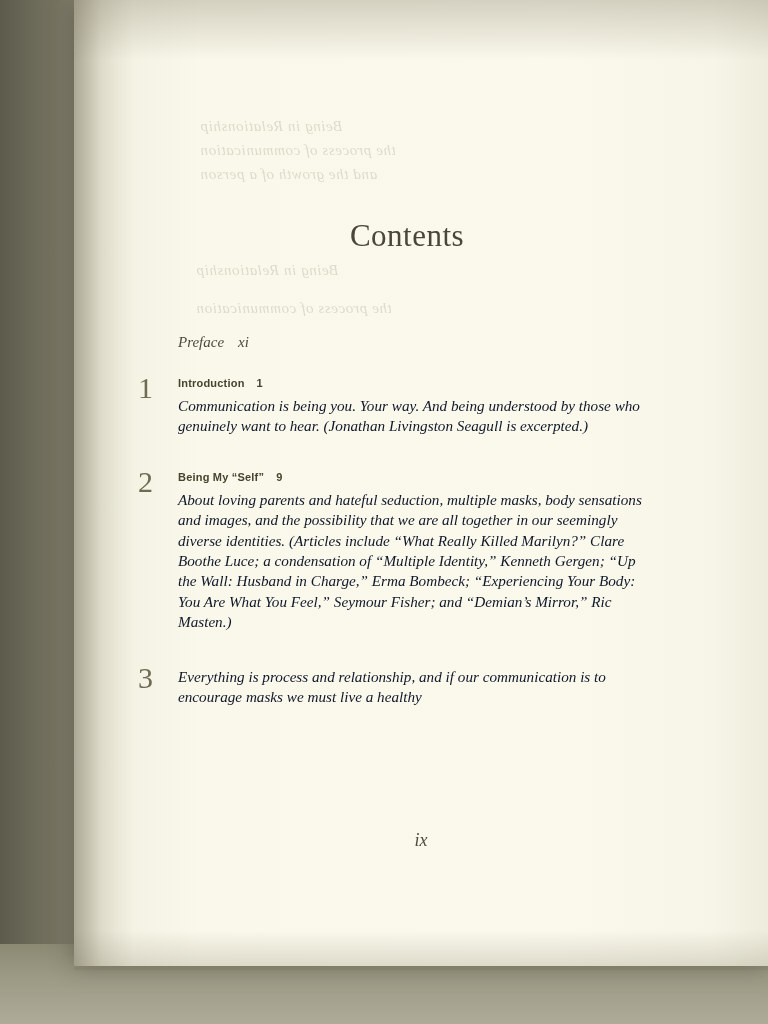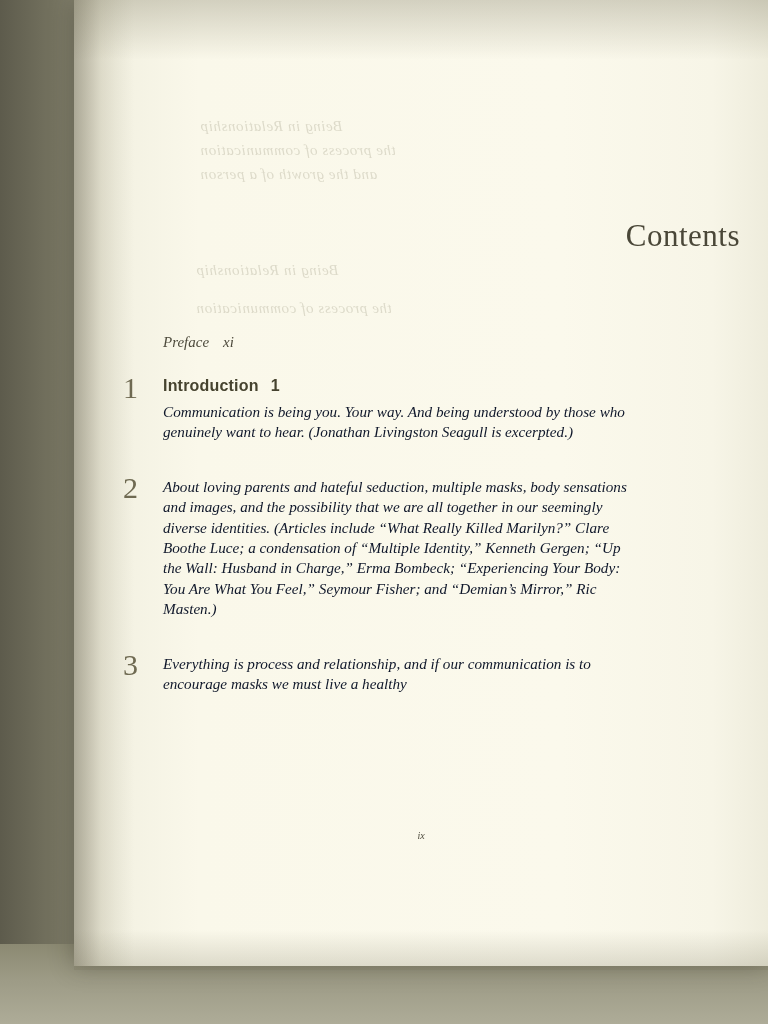--- a/index.html
+++ b/index.html
@@ -85,29 +85,29 @@
     left: 74px;
     top: 0;
     width: 694px;
     height: 966px;
   }
   .contents-title {
     position: absolute;
     left: 0;
     top: 218px;
     width: 666px;
-    text-align: right;
+    text-align: center;
     font-size: 31px;
     color: #4a4738;
     letter-spacing: 0.5px;
     font-family: "Liberation Serif", serif;
   }
   .toc {
     position: absolute;
-    left: 85px;
+    left: 100px;
     top: 334px;
     width: 540px;
   }
   .preface-line {
     font-style: italic;
     font-size: 15px;
     color: #4d4a3c;
     margin-left: 4px;
   }
   .preface-line .pg {
@@ -123,42 +123,42 @@
     position: absolute;
     left: -36px;
     top: -6px;
     font-size: 30px;
     color: #6f6a52;
     font-family: "Liberation Serif", serif;
   }
   .entry .head {
     font-family: "Liberation Sans", sans-serif;
     font-weight: bold;
-    font-size: 16px;
+    font-size: 11px;
     color: #46432f;
     letter-spacing: 0.2px;
   }
   .entry .head .pg {
     margin-left: 12px;
   }
   .entry .desc {
     margin-top: 7px;
     font-style: italic;
     font-size: 15.2px;
     line-height: 20.4px;
     color: #0f172a;
     max-width: 470px;
   }
   .folio {
     position: absolute;
     left: 0;
     top: 830px;
     width: 694px;
     text-align: center;
-    font-size: 10px;
+    font-size: 18px;
     color: #4f4c3e;
     font-style: italic;
   }
 </style>
 </head>
 <body>
 
 <div id="page">
   <div class="backdrop"></div>
   <div class="backdrop-shadow-left"></div>
@@ -188,20 +188,23 @@
       <div class="entry" style="margin-top:26px;">
         <span class="num">1</span>
         <div class="head">
           <span>Introduction</span><span class="pg">1</span>
         </div>
         <div class="desc">Communication is being you. Your way. And being understood by those who genuinely want to hear. (Jonathan Livingston Seagull is excerpted.)</div>
       </div>
 
       <div class="entry" style="margin-top:34px;">
         <span class="num">2</span>
+        <div class="head">
+          <span>Being My “Self”</span><span class="pg">9</span>
+        </div>
         <div class="desc">About loving parents and hateful seduction, multiple masks, body sensations and images, and the possibility that we are all together in our seemingly diverse identities. (Articles include “What Really Killed Marilyn?” Clare Boothe Luce; a condensation of “Multiple Identity,” Kenneth Gergen; “Up the Wall: Husband in Charge,” Erma Bombeck; “Experiencing Your Body: You Are What You Feel,” Seymour Fisher; and “Demian’s Mirror,” Ric Masten.)</div>
       </div>
 
       <div class="entry" style="margin-top:34px;">
         <span class="num">3</span>
         <div class="desc">Everything is process and relationship, and if our communication is to encourage masks we must live a healthy</div>
       </div>
 
     </div>
 

